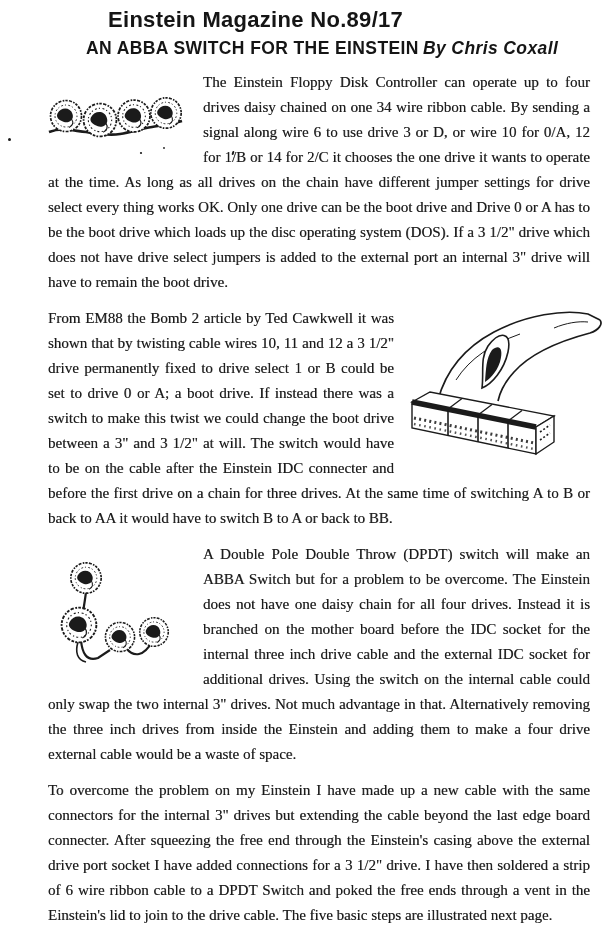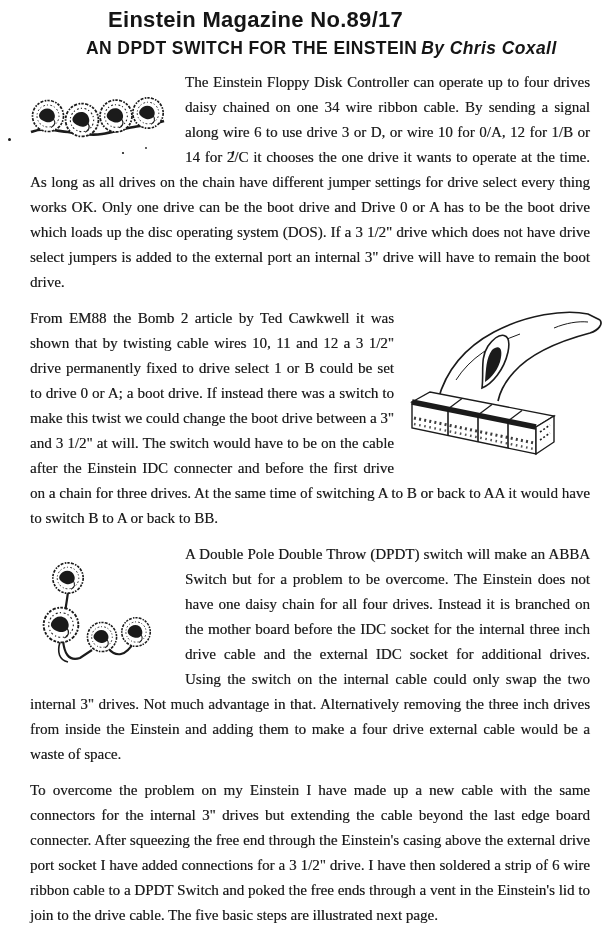--- a/index.html
+++ b/index.html
@@ -15,21 +15,21 @@
   }
   .hdr-sub{
     margin:4px 0 0 86px;
     font-family:"Liberation Sans",sans-serif;
     font-size:17.5px;font-weight:600;line-height:22px;letter-spacing:.4px;color:#151515;
     white-space:nowrap;
   }
   .hdr-sub .byline{font-style:italic;margin-left:4px;font-weight:600;}
   
   .body{
-    padding:11px 20px 0 30px;
+    padding:11px 20px 0 48px;
     font-size:15px;line-height:25px;text-align:justify;
     text-shadow:.35px .3px 0 rgba(27,27,27,.55);
   }
   .body p{margin:0 0 11px 0;}
   
   .fig{display:block;}
   .fig svg{display:block;}
   .fig-1{float:left;margin:10px 20px 2px 0;}
   .fig-2{float:right;margin:0 -14px 4px 10px;}
   .fig-3{float:left;margin:8px 30px 4px 0;}
@@ -41,21 +41,21 @@
 </head>
 <body>
 
 <div class="page">
 
   <div class="speck s1"></div>
   <div class="speck s2"></div>
 
   <header>
     <h1 class="hdr-title">Einstein Magazine No.89/17</h1>
-    <h2 class="hdr-sub"><span>AN DPDT SWITCH FOR THE EINSTEIN</span><em class="byline">By Chris Coxall</em></h2>
+    <h2 class="hdr-sub"><span>AN ABBA SWITCH FOR THE EINSTEIN</span><em class="byline">By Chris Coxall</em></h2>
   </header>
 
   <div class="body">
 
     <p><span class="fig fig-1">
           <svg width="135" height="80" viewBox="0 0 135 80">
         <defs>
           <g id="fl">
             <circle r="15.5" fill="#ffffff" stroke="#1b1b1b" stroke-width="1.7" stroke-dasharray="3 1.4 1.6 1.1 2.4 1.3"></circle>
             <circle r="11" fill="none" stroke="#1b1b1b" stroke-width="1" stroke-dasharray="1.1 2.4 1.8 1.9"></circle>

